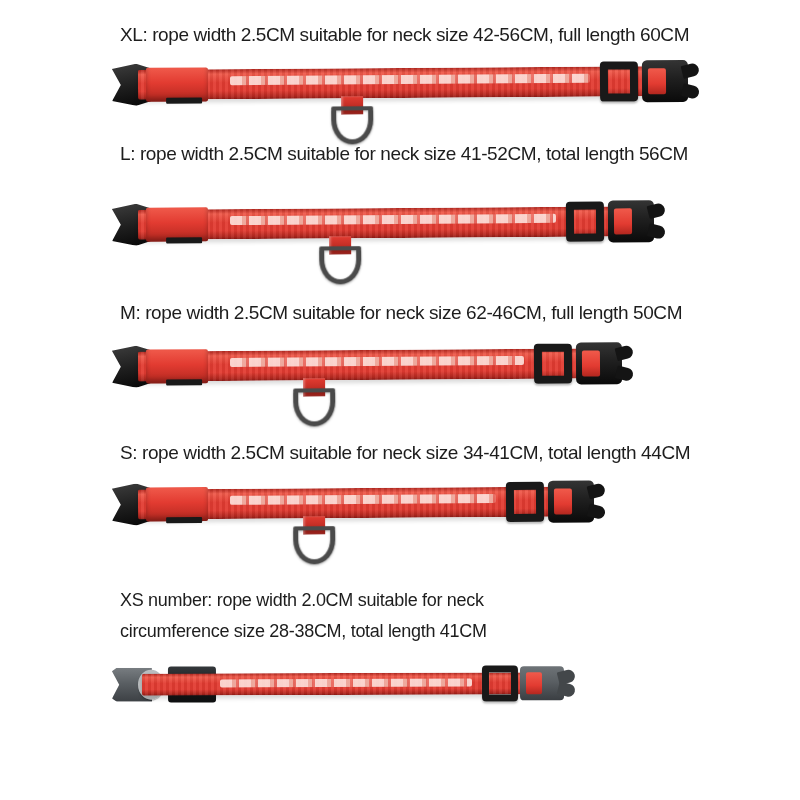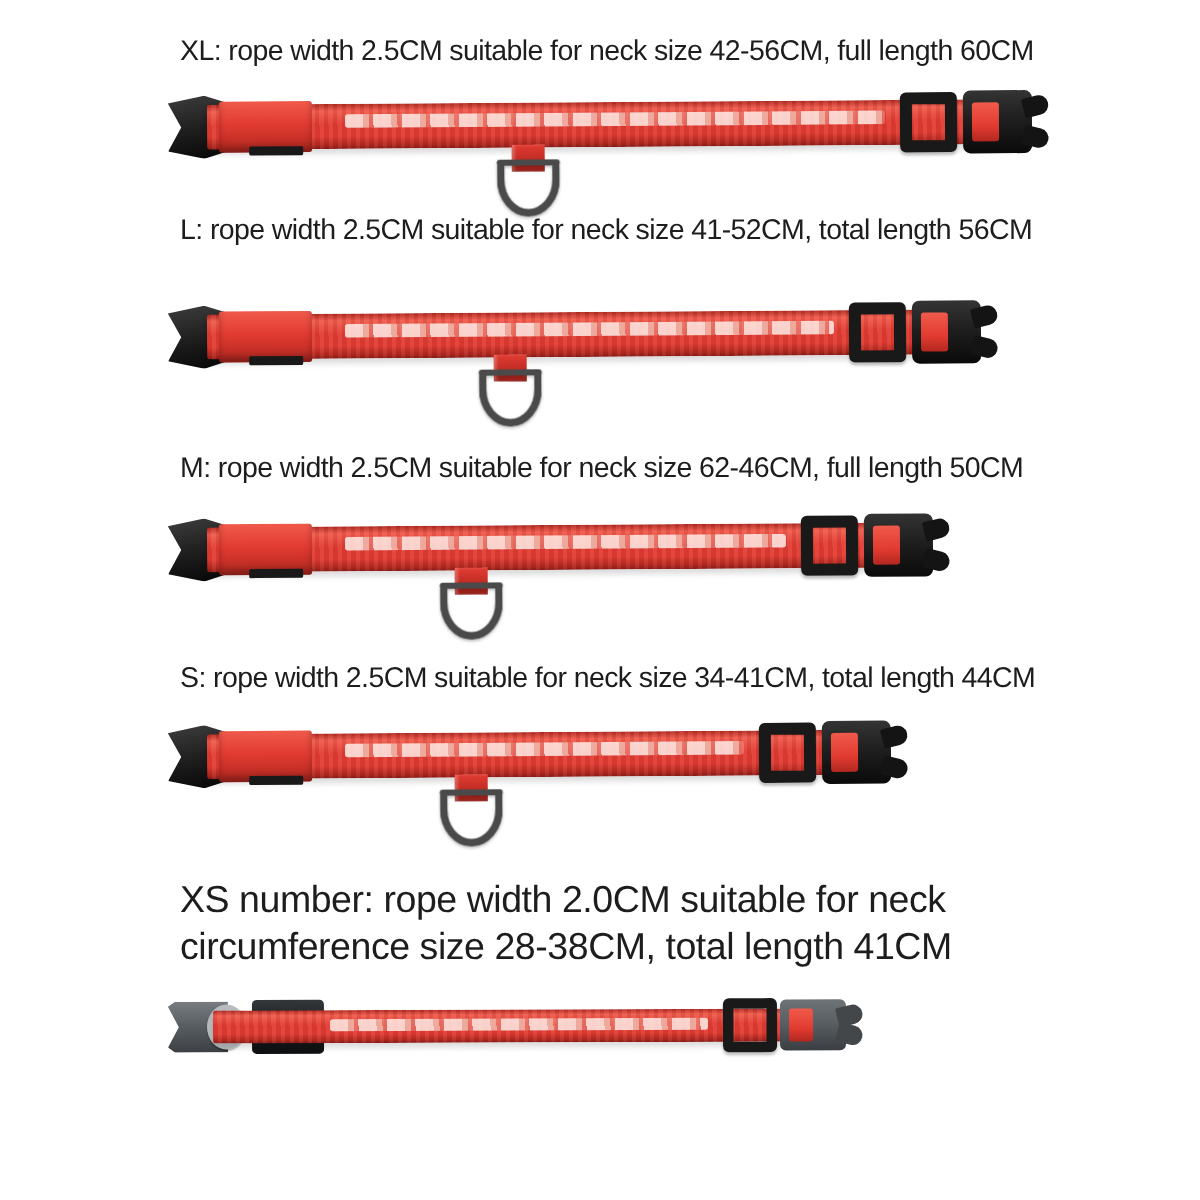--- a/index.html
+++ b/index.html
@@ -8,21 +8,21 @@
     background:var(--bg,#fff);overflow:hidden;
     font-family:"Liberation Sans",sans-serif;
   }
   
   .label{
     position:absolute;left:108px;width:688px;
     font-weight:normal;font-size:19px;line-height:30px;letter-spacing:-0.4px;
     color:var(--ink,#1d1d1d);white-space:nowrap;margin-left:12px;
   }
   .label.big{
-    font-size:25px;line-height:31px;letter-spacing:-0.3px;
+    font-size:18px;line-height:31px;letter-spacing:-0.3px;
     white-space:pre-line;width:660px;
   }
   
   .collar{position:absolute;left:112px;width:var(--len,500px);height:46px;transform:rotate(-0.4deg);}
   .collar.grey{height:36px;transform:rotate(-0.2deg);}
 
   .buckle-left{
     position:absolute;left:0;top:2px;width:44px;height:42px;
     background:linear-gradient(170deg,#3d3d3d 0%,var(--blk,#1f1f1f) 50%,#060606 100%);
     clip-path:polygon(0% 12%,55% 0%,100% 15%,100% 85%,55% 100%,0% 88%,20% 50%);

